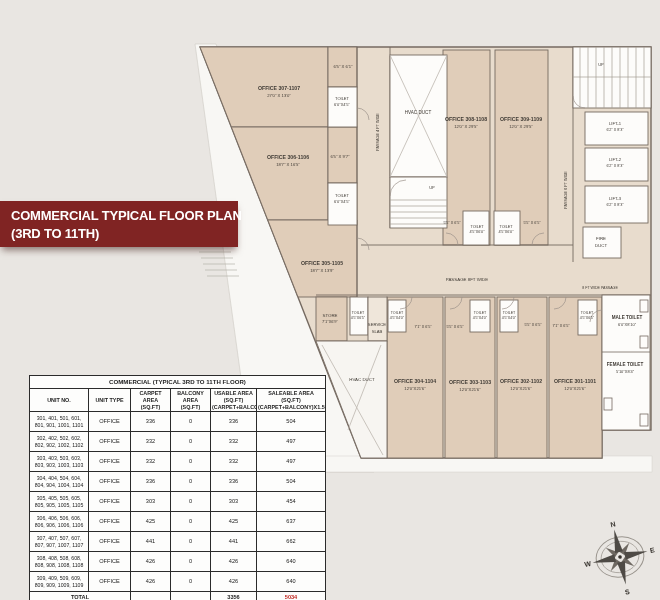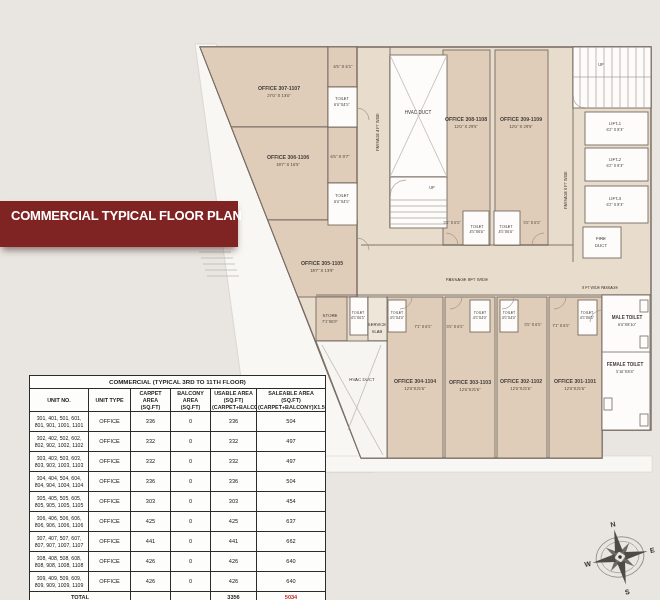--- a/index.html
+++ b/index.html
@@ -228,20 +228,21 @@
       <circle cx="0" cy="0" r="1.8" fill="#35312c"></circle>
       <text class="compass-letter" x="0" y="-31" font-size="7">N</text>
       <text class="compass-letter" x="33" y="2.5" font-size="7">E</text>
       <text class="compass-letter" x="0" y="38" font-size="7">S</text>
       <text class="compass-letter" x="-33" y="2.5" font-size="7">W</text>
     </g>
   </svg>
 
   <div class="banner">
     <div class="l1">COMMERCIAL TYPICAL FLOOR PLAN</div>
+    <div class="l2">(3RD TO 11TH)</div>
   </div>
 
   <div class="table-wrap">
     <table>
       <colgroup>
         <col style="width:59px">
           <col style="width:42px">
           <col style="width:40px">
         <col style="width:40px">
           <col style="width:46px">

